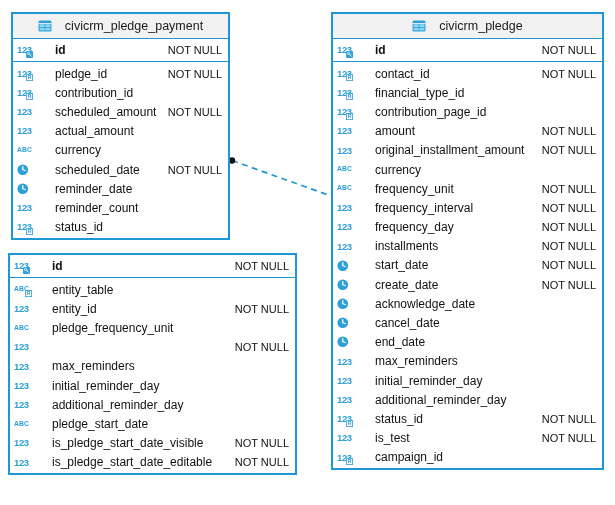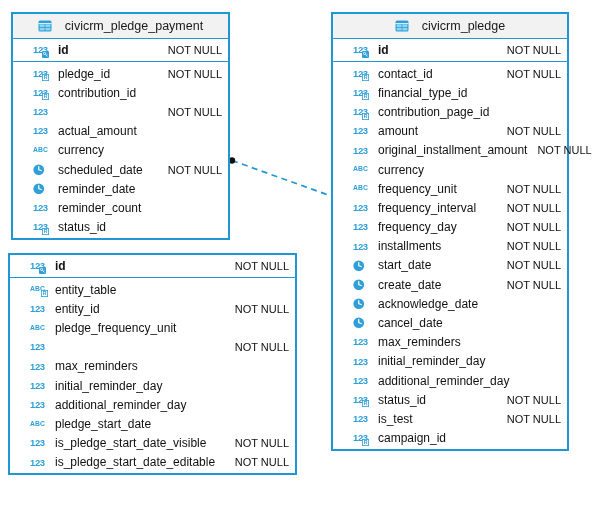--- a/index.html
+++ b/index.html
@@ -20,25 +20,25 @@
   }
   .erd-header{
     height:24px;display:flex;align-items:center;justify-content:center;gap:13px;
     background:var(--header-bg);border-bottom:1.5px solid var(--blue);
     font-size:12.5px;color:#1a1a1a;white-space:nowrap;
   }
   .pk-section{border-bottom:1.2px solid var(--blue);padding:1px 0;}
   .cols-section{padding:2px 0 1px 0;}
   .row{
     height:19.2px;display:flex;align-items:center;
-    padding:0 6px 0 20px;font-size:12px;color:var(--text);white-space:nowrap;
+    padding:0 6px 0 4px;font-size:12px;color:var(--text);white-space:nowrap;
   }
   .pk-section .row{height:20px;}
   .pk-section .colname{font-weight:bold;}
-  .colname{margin-left:5px;}
+  .colname{margin-left:18px;}
   .notnull{margin-left:auto;padding-left:10px;font-size:11px;color:var(--text);}
   .icon{
     width:20px;flex:0 0 20px;position:relative;display:flex;
     align-items:center;justify-content:flex-start;height:100%;
   }
   .t123{
     color:var(--icon-blue);font-size:9.5px;font-weight:bold;letter-spacing:-0.4px;
     line-height:1;
   }
   .tabc{
@@ -104,20 +104,21 @@
                 <rect x="0.4" y="0.4" width="6.2" height="6.2" fill="#ffffff" stroke="#2e9fd8" stroke-width="0.8"></rect>
                 <text x="3.5" y="5.4" font-size="5.2" font-weight="bold" fill="#2e9fd8" text-anchor="middle" font-family="Liberation Sans, sans-serif">R</text>
               </svg>
             </span>
             <span class="colname">contribution_id</span>
           </div>
           <div class="row">
             <span class="icon">
               <span class="t123">123</span>
             </span>
+            <span class="colname">scheduled_amount</span>
             <span class="notnull">NOT NULL</span>
           </div>
           <div class="row">
             <span class="icon">
               <span class="t123">123</span>
             </span>
             <span class="colname">actual_amount</span>
           </div>
           <div class="row">
             <span class="icon">
@@ -240,21 +241,21 @@
           </div>
           <div class="row">
             <span class="icon">
               <span class="t123">123</span>
             </span>
             <span class="colname">is_pledge_start_date_editable</span>
             <span class="notnull">NOT NULL</span>
           </div>
         </div>
       </div>
-      <div class="erd-table" style="left: 331px; top: 12px; width: 238px;">
+      <div class="erd-table" style="left: 331px; top: 12px; width: 273px;">
         <div class="erd-header">
           <span class="hdr-icon">
             <svg width="14" height="12" viewBox="0 0 14 12">
               <rect x="0.5" y="0.5" width="13" height="11" rx="1.5" fill="#2e9fd8"></rect>
               <rect x="1.6" y="4.4" width="5" height="2.6" fill="#8ed6f2"></rect>
               <rect x="7.4" y="4.4" width="5" height="2.6" fill="#8ed6f2"></rect>
               <rect x="1.6" y="7.8" width="5" height="2.6" fill="#8ed6f2"></rect>
               <rect x="7.4" y="7.8" width="5" height="2.6" fill="#8ed6f2"></rect>
               <line x1="0.5" y1="3.6" x2="13.5" y2="3.6" stroke="#ffffff" stroke-width="0.9"></line>
             </svg>
@@ -388,20 +389,29 @@
             <span class="icon">
               <svg width="11.5" height="11.5" viewBox="0 0 12 12">
                 <circle cx="6" cy="6" r="5.6" fill="#2e9fd8"></circle>
                 <path d="M6 6 L6 2.7 M6 6 L8.6 6.8" stroke="#ffffff" stroke-width="1.3" fill="none" stroke-linecap="round"></path>
               </svg>
             </span>
             <span class="colname">cancel_date</span>
           </div>
           <div class="row">
             <span class="icon">
+              <svg width="11.5" height="11.5" viewBox="0 0 12 12">
+                <circle cx="6" cy="6" r="5.6" fill="#2e9fd8"></circle>
+                <path d="M6 6 L6 2.7 M6 6 L8.6 6.8" stroke="#ffffff" stroke-width="1.3" fill="none" stroke-linecap="round"></path>
+              </svg>
+            </span>
+            <span class="colname">end_date</span>
+          </div>
+          <div class="row">
+            <span class="icon">
               <span class="t123">123</span>
             </span>
             <span class="colname">max_reminders</span>
           </div>
           <div class="row">
             <span class="icon">
               <span class="t123">123</span>
             </span>
             <span class="colname">initial_reminder_day</span>
           </div>

